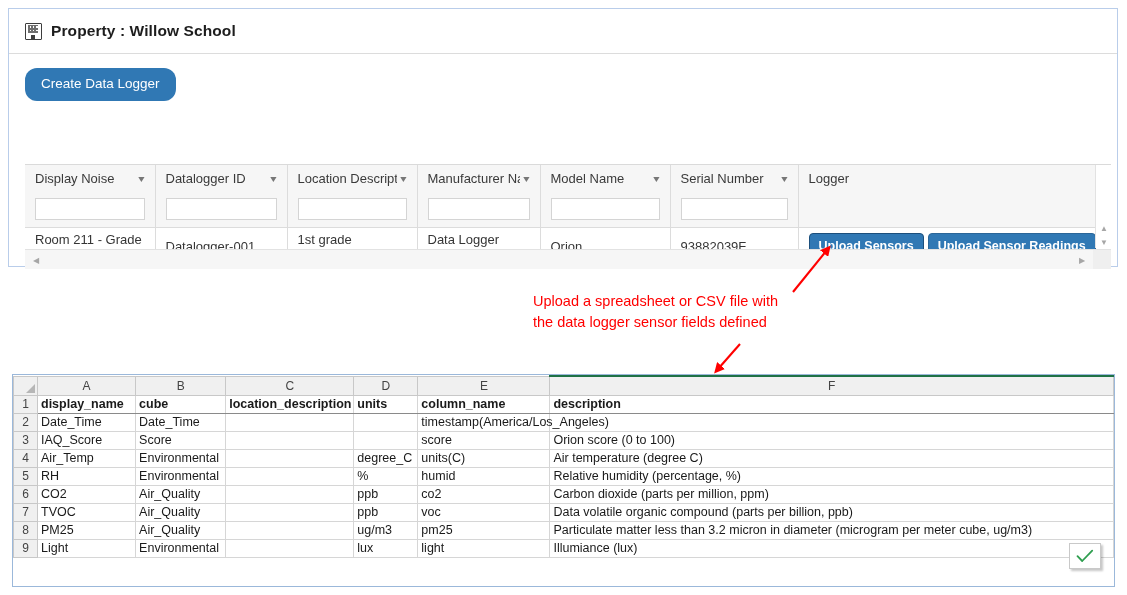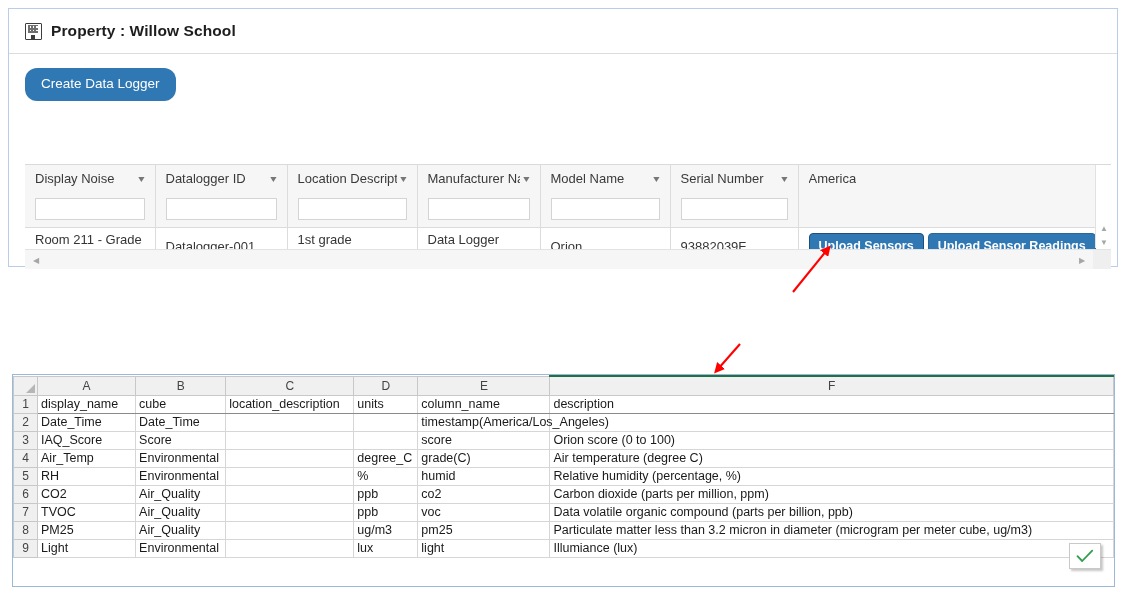--- a/index.html
+++ b/index.html
@@ -204,21 +204,21 @@
     background: #f0f0f0; text-align: center; color: #444;
     font-size: 12px; width: 24px; border: 1px solid #c8c8c8;
   }
   th.corner-cell { width: 24px; position: relative; background: #f0f0f0; }
   th.corner-cell .tri {
     position: absolute; right: 2px; bottom: 2px;
     width: 0; height: 0;
     border-left: 9px solid transparent;
     border-bottom: 9px solid #b6b6b6;
   }
-  table.xl tr.hdr-row td { font-weight: normal; border-bottom: 1px solid #8a8a8a; }
+  table.xl tr.hdr-row td { font-weight: bold; border-bottom: 1px solid #8a8a8a; }
   .check-box {
     position: absolute; right: 13px; top: 168px;
     width: 32px; height: 26px;
     background: #fff;
     border: 1px solid #c9c9c9;
     box-shadow: 2px 2px 2px rgba(0,0,0,.22);
     display: flex; align-items: center; justify-content: center;
   }
   .check-box svg { display: block; }
 </style>
@@ -284,21 +284,21 @@
                   </span>
               </th>
               <th>
                 <span class="th-inner">
                     <span class="th-label">Serial Number</span>
                     <span class="caret">▾</span>
                   </span>
               </th>
               <th>
                 <span class="th-inner">
-                    <span class="th-label">America</span>
+                    <span class="th-label">Logger</span>
                   </span>
               </th>
             </tr>
           </thead>
           <tbody>
             <tr class="filter-row">
               <td><input class="filter-input" value="" style=""></td>
               <td><input class="filter-input" value="" style=""></td>
               <td><input class="filter-input" value="" style=""></td>
               <td><input class="filter-input" value="" style=""></td>
@@ -329,20 +329,22 @@
         </div>
         <div class="hscroll">
           <div class="arrow left">◀</div>
           <div class="arrow right">▶</div>
           <div class="corner"></div>
         </div>
       </div>
     </div>
   </div>
 
+  <div class="annot">Upload a spreadsheet or CSV file with
+the data logger sensor fields defined</div>
   <svg class="arrows">
     <defs>
       <marker id="ah" markerWidth="5" markerHeight="5" refX="2.2" refY="2.5" orient="auto">
         <path d="M0,0 L5,2.5 L0,5 z" fill="#ff0000"></path>
       </marker>
     </defs>
     <line x1="793" y1="292" x2="827" y2="250" stroke="#ff0000" stroke-width="2.1" marker-end="url(#ah)"></line>
     <line x1="740" y1="344" x2="718" y2="369" stroke="#ff0000" stroke-width="2.1" marker-end="url(#ah)"></line>
   </svg>
 
@@ -397,21 +399,21 @@
           <td></td>
           <td>score</td>
           <td>Orion score (0 to 100)</td>
         </tr>
         <tr>
           <th class="rowhdr">4</th>
           <td>Air_Temp</td>
           <td>Environmental</td>
           <td></td>
           <td>degree_C</td>
-          <td>grade(C)</td>
+          <td>units(C)</td>
           <td>Air temperature (degree C)</td>
         </tr>
         <tr>
           <th class="rowhdr">5</th>
           <td>RH</td>
           <td>Environmental</td>
           <td></td>
           <td>%</td>
           <td>humid</td>
           <td>Relative humidity (percentage, %)</td>

